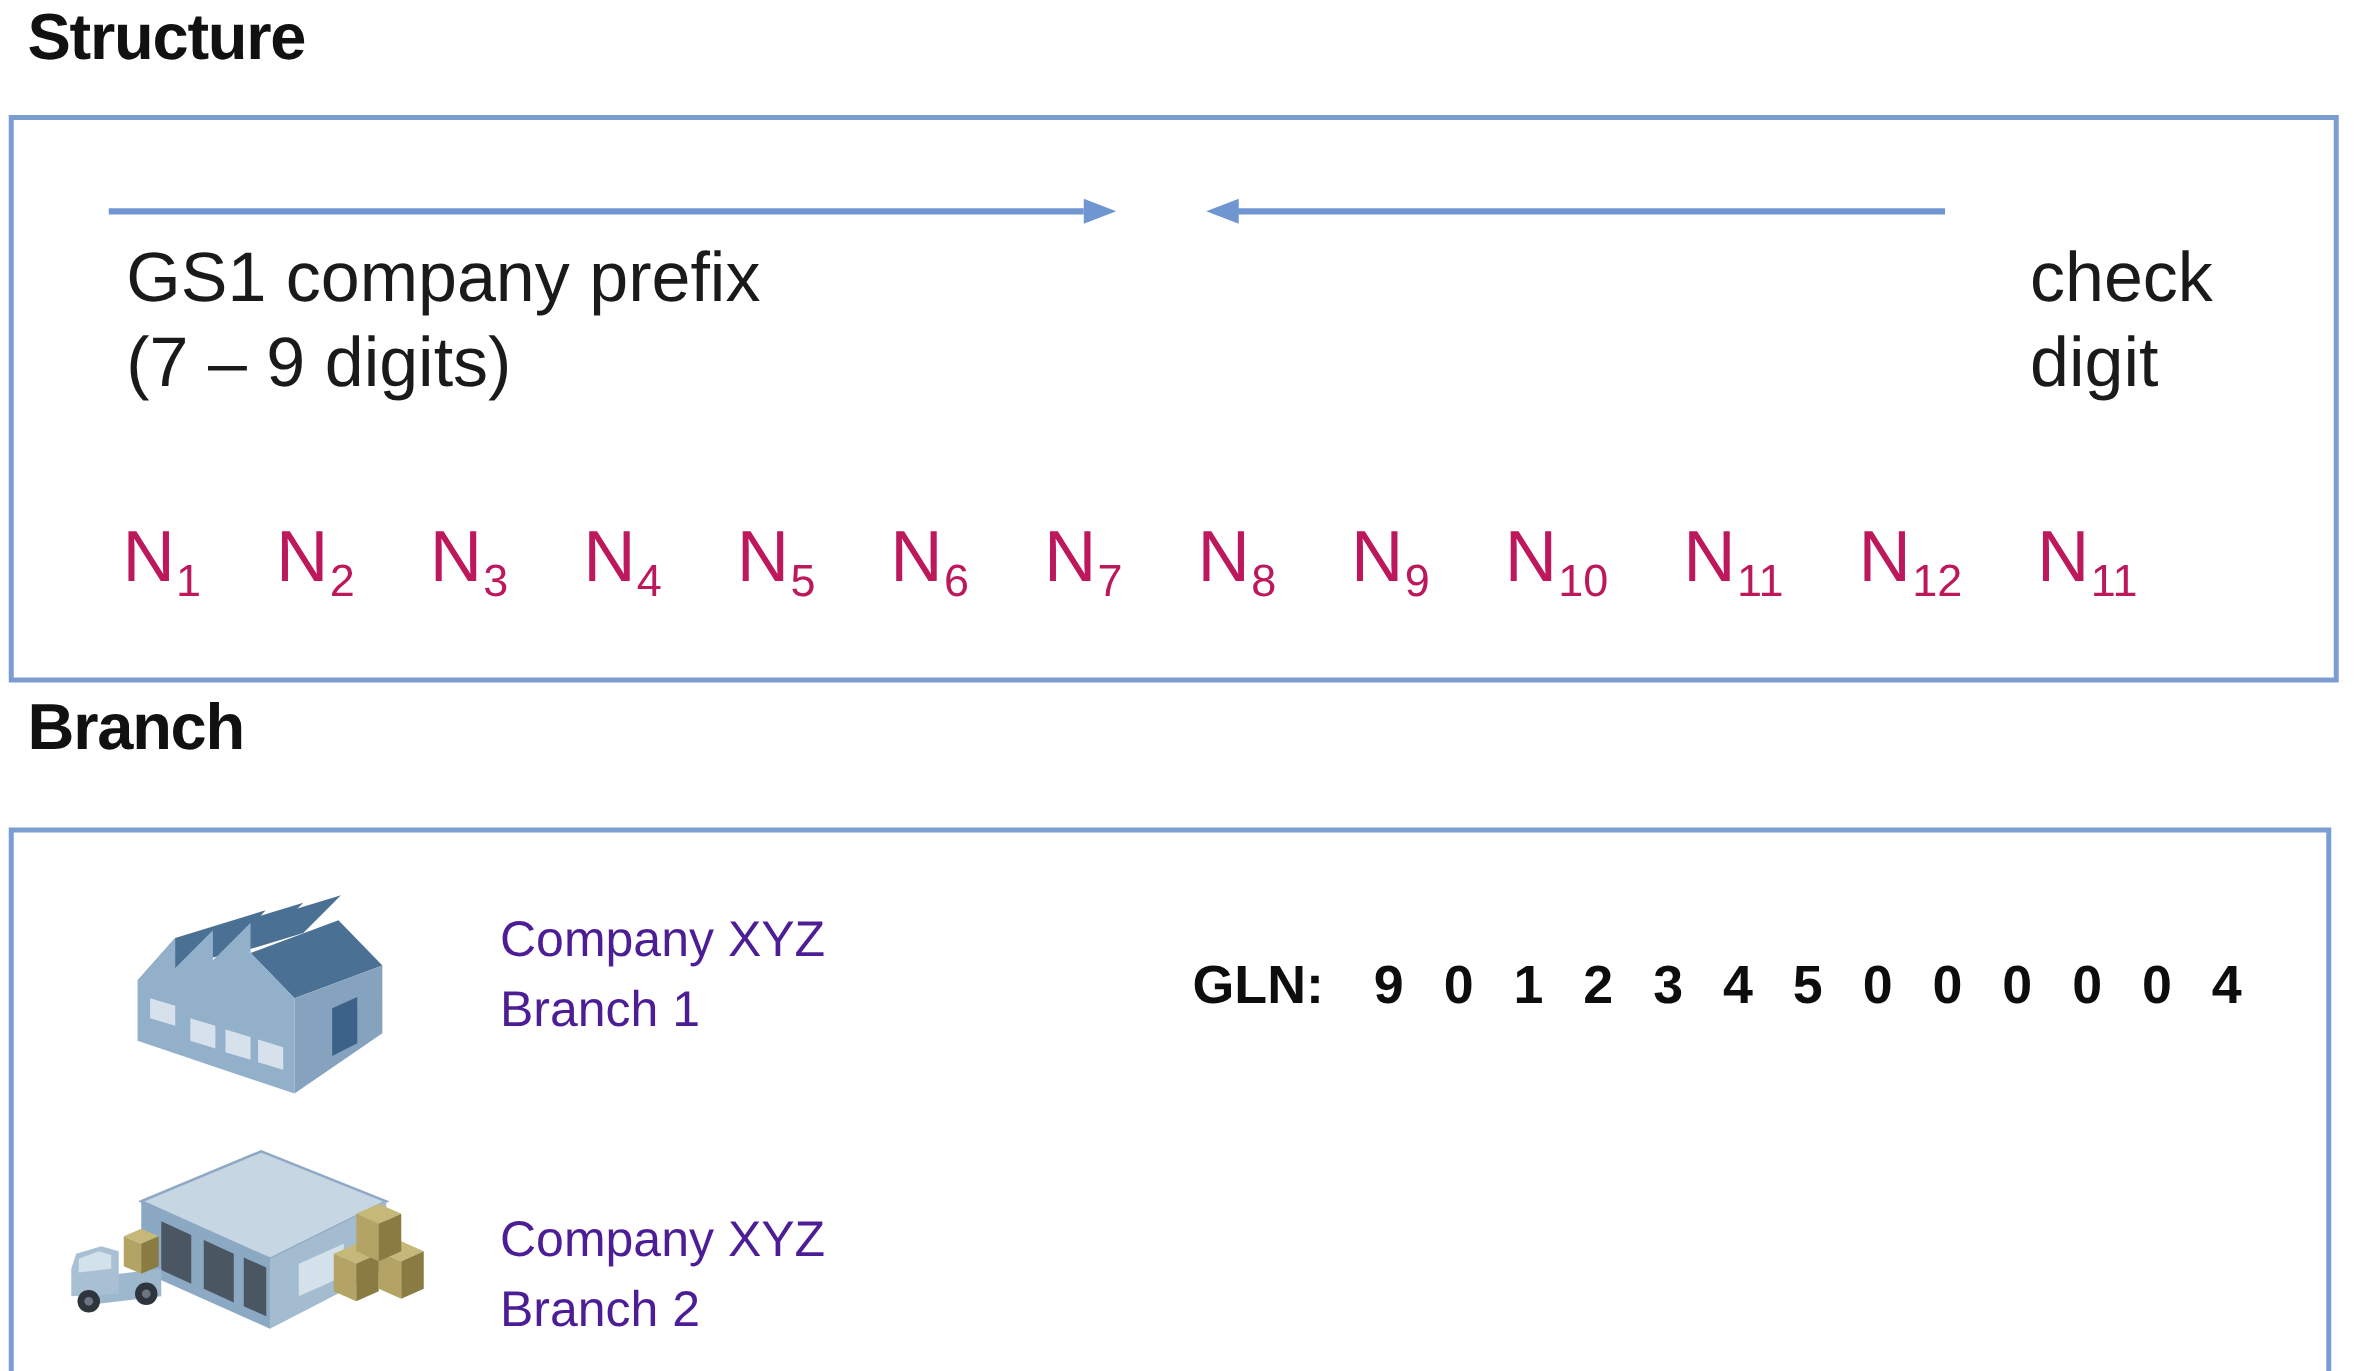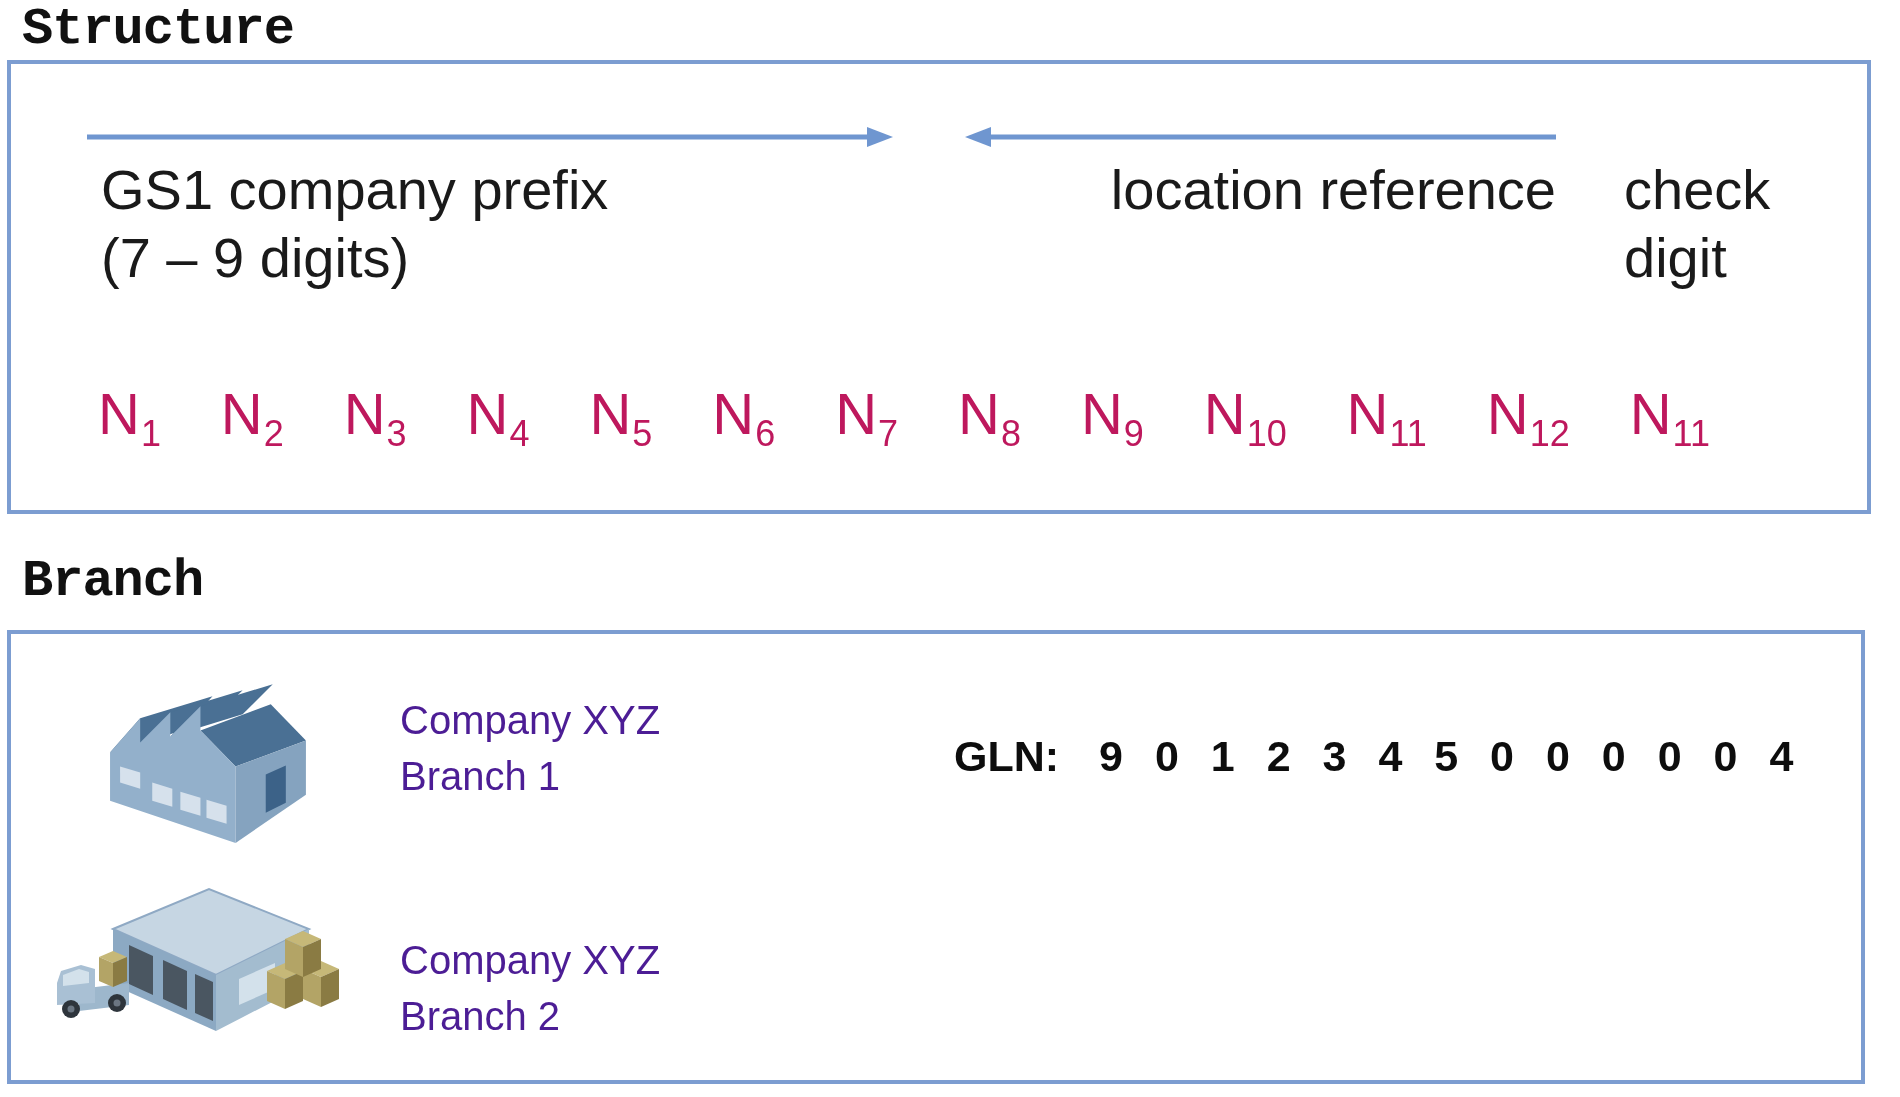--- a/index.html
+++ b/index.html
@@ -3,26 +3,25 @@
 <meta charset="utf-8">
 <style>
   html,body{margin:0;padding:0;background:#ffffff;}
   body{
     width:1900px;height:1097px;position:relative;overflow:hidden;
     font-family:"Liberation Sans", sans-serif;color:#141414;
   }
   .section-heading{
     position:absolute;left:22px;font-size:52px;font-weight:bold;color:#111111;
     letter-spacing:-1px;
-    font-family:Liberation Mono, monospace;
   }
   #structure-heading{top:0px;}
   #example-heading{top:552px;}
   .frame-box{
-    position:absolute;left:7px;border:4px solid #7c9dd1;background:#ffffff;
+    position:absolute;left:7px;border:4px solid #7c9dd1;background:#ffffff;margin-top:32px;
   }
   #structure-box{top:60px;width:1856px;height:446px;}
   #example-box{top:630px;width:1850px;height:446px;}
 
   
   #arrows-svg{position:absolute;left:70px;top:56px;width:1550px;height:34px;}
   .struct-label{
     position:absolute;top:92px;font-size:56px;line-height:68px;color:#1a1a1a;
     white-space:pre-line;
   }
@@ -68,21 +67,20 @@
 
     <g>
       <polygon points="884,17 910,7 910,27" fill="#6f96d0"></polygon>
       <line x1="908" y1="17" x2="1475" y2="17" stroke="#6f96d0" stroke-width="5"></line>
     </g>
   </svg>
 
   <div class="struct-label" id="company-prefix-label">GS1 company prefix
 (7 – 9 digits)</div>
 
-  <div class="struct-label" id="location-reference-label">location reference</div>
 
   <div class="struct-label" id="check-digit-label">check
 digit</div>
 
   <div id="digit-row">
     <span class="digit-cell"><span>N</span><sub>1</sub></span>
     <span class="digit-cell"><span>N</span><sub>2</sub></span>
     <span class="digit-cell"><span>N</span><sub>3</sub></span>
     <span class="digit-cell"><span>N</span><sub>4</sub></span>
     <span class="digit-cell"><span>N</span><sub>5</sub></span>

